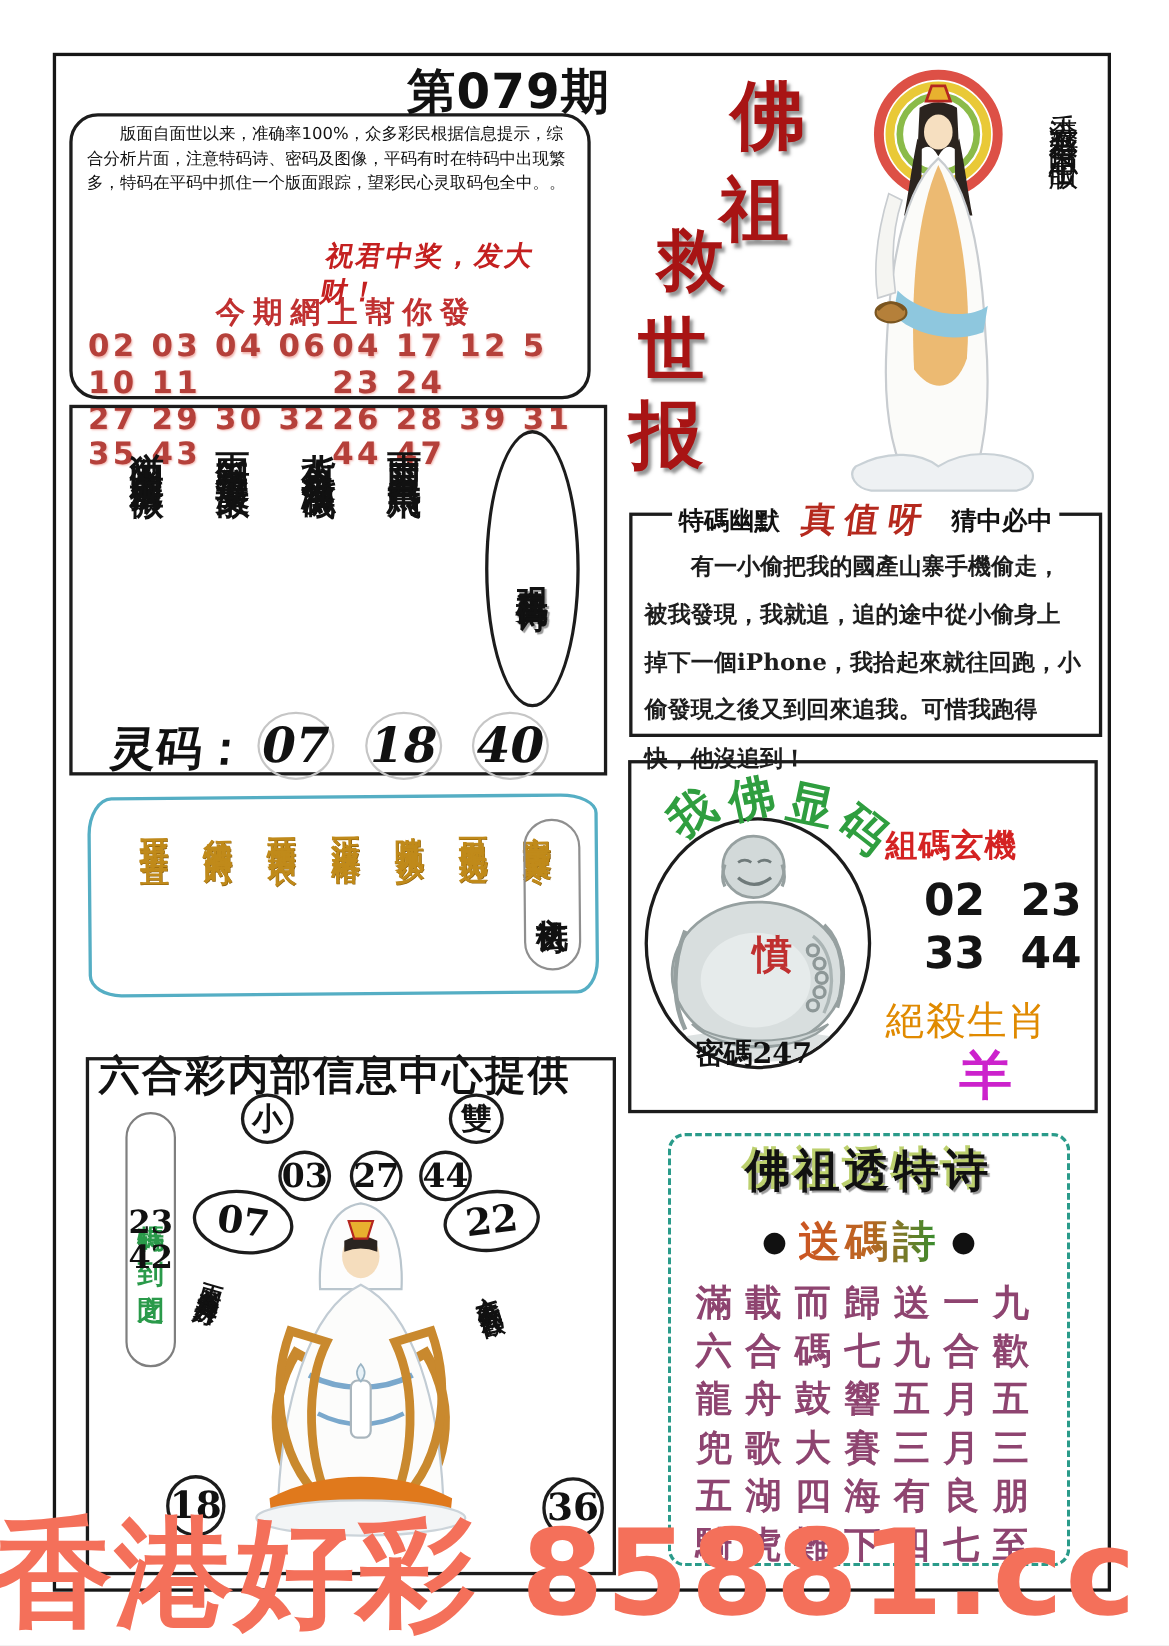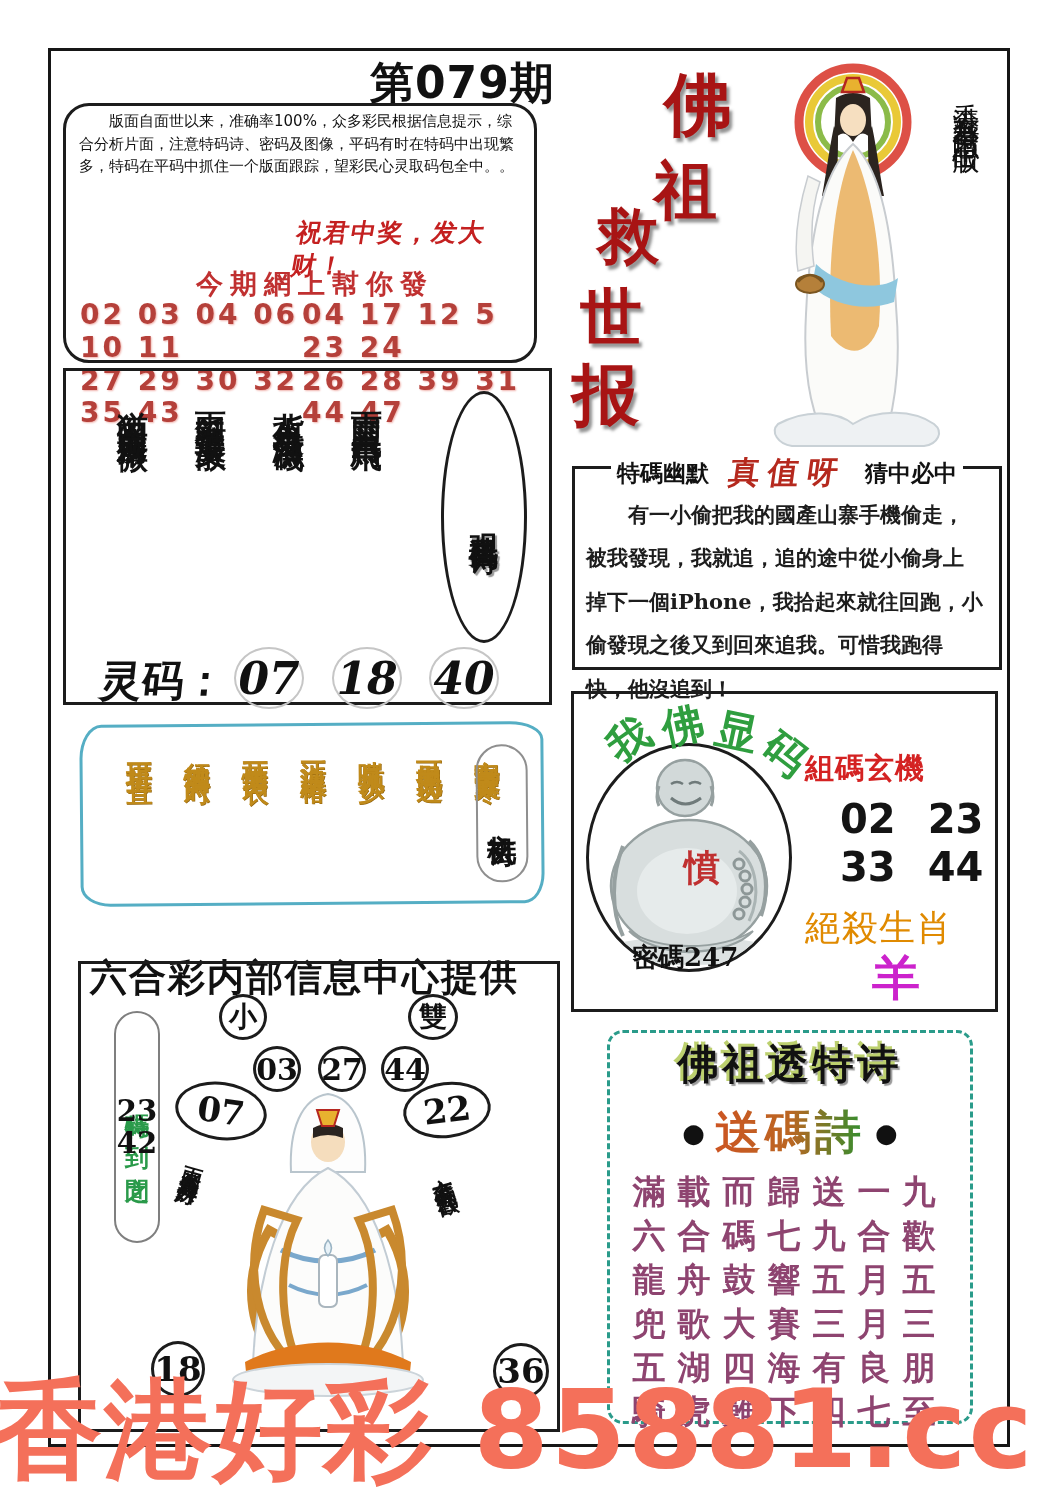--- a/index.html
+++ b/index.html
@@ -98,21 +98,21 @@
   #bud .kt{position:absolute;left:231px;top:210px;font-size:36px;font-weight:normal;color:#e08a00;letter-spacing:1px;text-align:right;}
   #bud .zo{position:absolute;left:298px;top:252px;font-size:48px;font-weight:bold;color:#cc22cc;}
 
   
   #toute{left:607px;top:1030px;width:366px;height:394px;border:3px dashed #2a9b8a;border-radius:16px;
          box-sizing:border-box;z-index:2;}
   #toute .ttl{text-align:center;margin-top:4px;font-size:41px;font-weight:bold;letter-spacing:4px;
               text-shadow:-3px -3px 0 #bcd06e,2px 2px 1px #9a9a9a;}
   #toute .subrow{display:flex;justify-content:center;align-items:center;gap:10px;margin-top:10px;}
   #toute .dot{font-size:26px;line-height:1;}
-  #toute .sub{font-size:46px;font-weight:bold;letter-spacing:4px;
+  #toute .sub{font-size:39px;font-weight:bold;letter-spacing:4px;
               background:linear-gradient(90deg,#cc5522,#bb6622,#2f8f2f);
               -webkit-background-clip:text;background-clip:text;color:transparent;}
   #toute .poem{margin-top:6px;text-align:center;}
   #toute .poem div{font-size:33px;font-weight:bold;color:#8e4470;letter-spacing:12px;line-height:44px;}
 
   
   #wm{left:-6px;top:1358px;font-size:108px;font-weight:bold;color:#f4705a;letter-spacing:2px;
       white-space:nowrap;z-index:20;font-family:"DejaVu Sans","Liberation Sans",sans-serif;}
 </style>
 </head>

